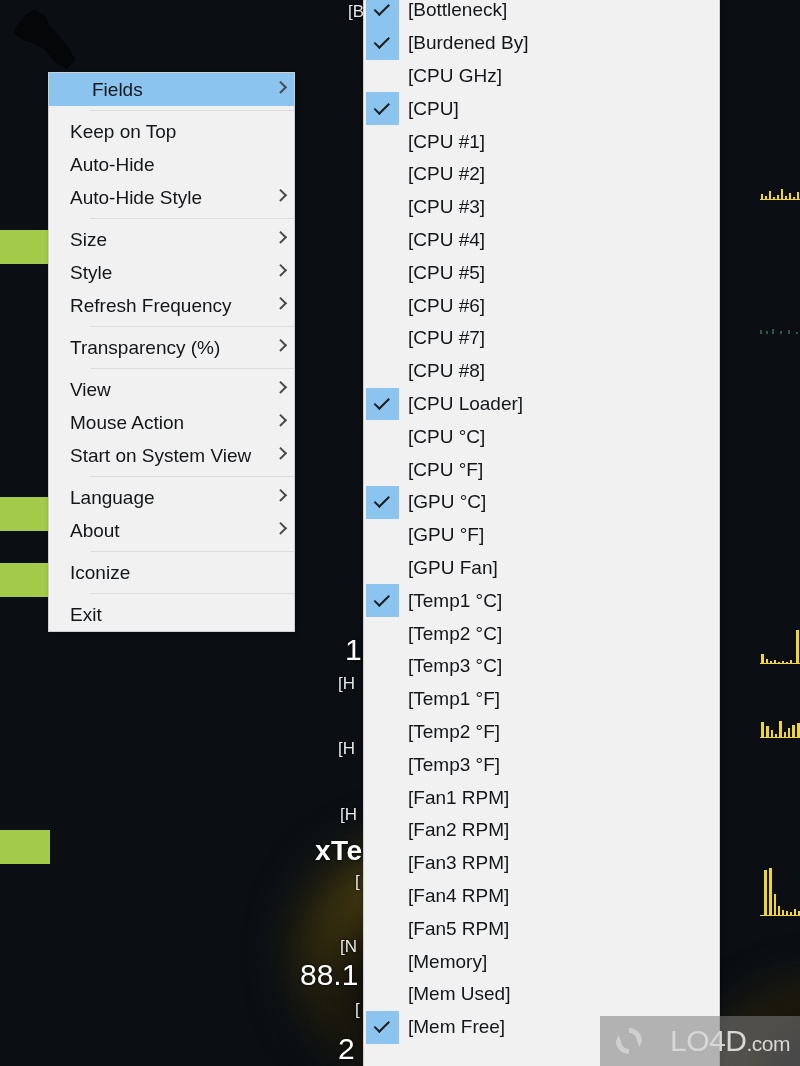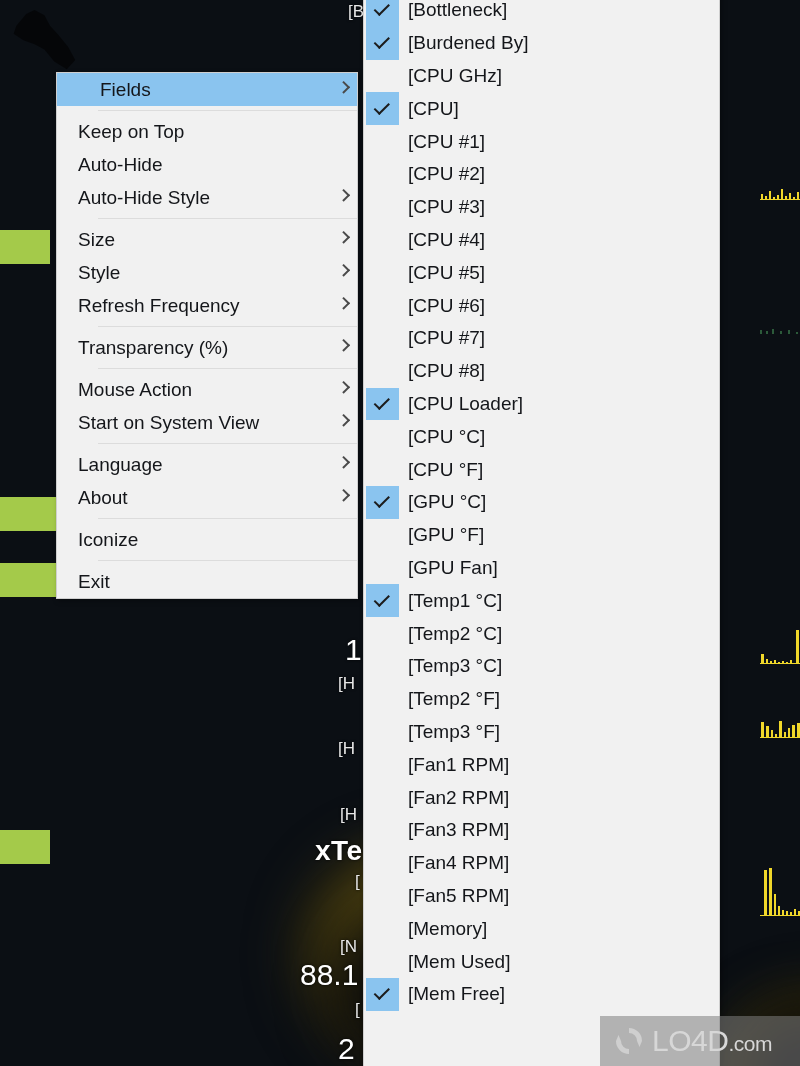--- a/index.html
+++ b/index.html
@@ -106,22 +106,22 @@
     width: 9px; height: 9px;
     border-right: 2px solid #4a4a4a;
     border-top: 2px solid #4a4a4a;
     transform-origin: center;
     rotate: 45deg;
     margin-top: -4px;
   }
 
   
   #context-menu {
-    left: 56px; top: 72px;
-    width: 302px;
+    left: 48px; top: 72px;
+    width: 247px;
   }
   #context-menu .menu-item { padding-left: 21px; }
   #context-menu .menu-item.sel { padding-left: 43px; }
 
   
   #fields-submenu {
     left: 363px; top: -6px;
     width: 357px;
     height: 1075px;
     border-top: none;
@@ -157,21 +157,21 @@
   .field-label { padding-left: 9px; }
 
   
   #watermark {
     position: absolute;
     left: 600px; top: 1016px;
     width: 200px; height: 50px;
     background: rgba(125,125,125,.55);
     display: flex;
     align-items: center;
-    gap: 6px;
+    gap: 24px;
     padding-left: 12px;
   }
   #watermark .wm-text {
     color: #d7d7d7;
     font-size: 30px;
     letter-spacing: -.5px;
   }
   #watermark .wm-text .small { font-size: 21px; }
 </style>
 </head>
@@ -306,20 +306,24 @@
         <span>Refresh Frequency</span>
         <span class="arrow"></span>
       </div>
       <div class="menu-sep"></div>
       <div class="menu-item">
         <span>Transparency (%)</span>
         <span class="arrow"></span>
       </div>
       <div class="menu-sep"></div>
       <div class="menu-item">
+        <span>View</span>
+        <span class="arrow"></span>
+      </div>
+      <div class="menu-item">
         <span>Mouse Action</span>
         <span class="arrow"></span>
       </div>
       <div class="menu-item">
         <span>Start on System View</span>
         <span class="arrow"></span>
       </div>
       <div class="menu-sep"></div>
       <div class="menu-item">
         <span>Language</span>
@@ -428,20 +432,24 @@
         </span>
         <span class="field-label">[Temp1 °C]</span>
       </div>
       <div class="field-row">
         <span class="check-box"></span>
         <span class="field-label">[Temp2 °C]</span>
       </div>
       <div class="field-row">
         <span class="check-box"></span>
         <span class="field-label">[Temp3 °C]</span>
+      </div>
+      <div class="field-row">
+        <span class="check-box"></span>
+        <span class="field-label">[Temp1 °F]</span>
       </div>
       <div class="field-row">
         <span class="check-box"></span>
         <span class="field-label">[Temp2 °F]</span>
       </div>
       <div class="field-row">
         <span class="check-box"></span>
         <span class="field-label">[Temp3 °F]</span>
       </div>
       <div class="field-row">

